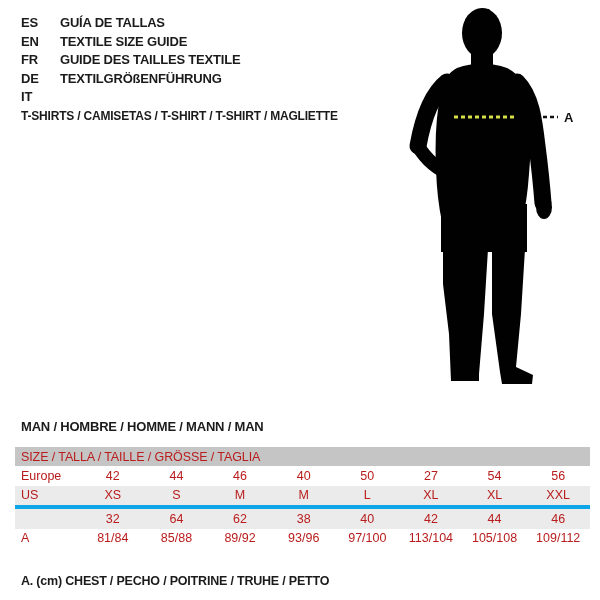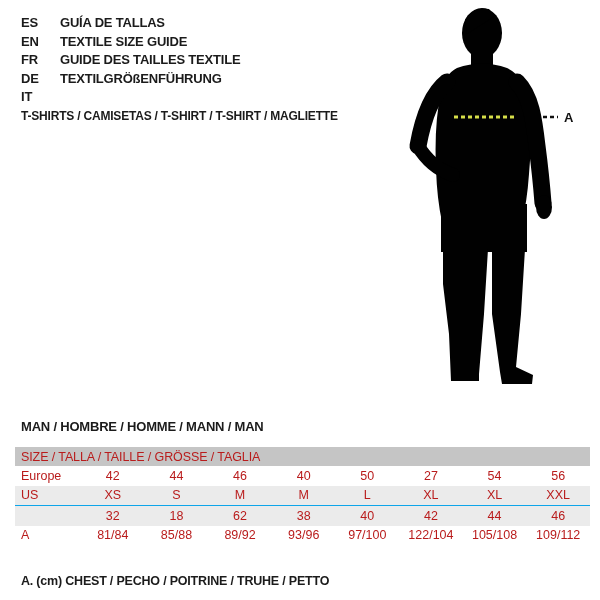--- a/index.html
+++ b/index.html
@@ -94,21 +94,21 @@
     height: 14.5px;
     font-weight: 400;
     margin-top: 16px;
   }
   .size-table td.lbl {
     text-align: left;
     padding-left: 6px;
   }
   .size-table tr.row-white { background: #ffffff; }
   .size-table tr.row-gray { background: #ebebeb; }
-  .size-table tr.sep { border-bottom: 1px solid #0ea5e9; border-radius: 8px; }
+  .size-table tr.sep { border-bottom: 4px solid #0ea5e9; border-radius: 8px; }
 
   
   .footnote {
     position: absolute;
     left: 21px;
     top: 574px;
     font-size: 12.5px;
     font-weight: 700;
     letter-spacing: -0.2px;
     white-space: nowrap;
@@ -215,36 +215,36 @@
         <td>M</td>
         <td>M</td>
         <td>L</td>
         <td>XL</td>
         <td>XL</td>
         <td>XXL</td>
       </tr>
       <tr class="row-gray">
         <td class="lbl"></td>
         <td>32</td>
-        <td>18</td>
+        <td>64</td>
         <td>62</td>
         <td>38</td>
         <td>40</td>
         <td>42</td>
         <td>44</td>
         <td>46</td>
       </tr>
       <tr class="row-white">
         <td class="lbl">A</td>
         <td>81/84</td>
         <td>85/88</td>
         <td>89/92</td>
         <td>93/96</td>
         <td>97/100</td>
-        <td>122/104</td>
+        <td>113/104</td>
         <td>105/108</td>
         <td>109/112</td>
       </tr>
     </tbody>
   </table>
 
   <div class="footnote">A. (cm) CHEST / PECHO / POITRINE / TRUHE / PETTO</div>
 
 </div>
 

